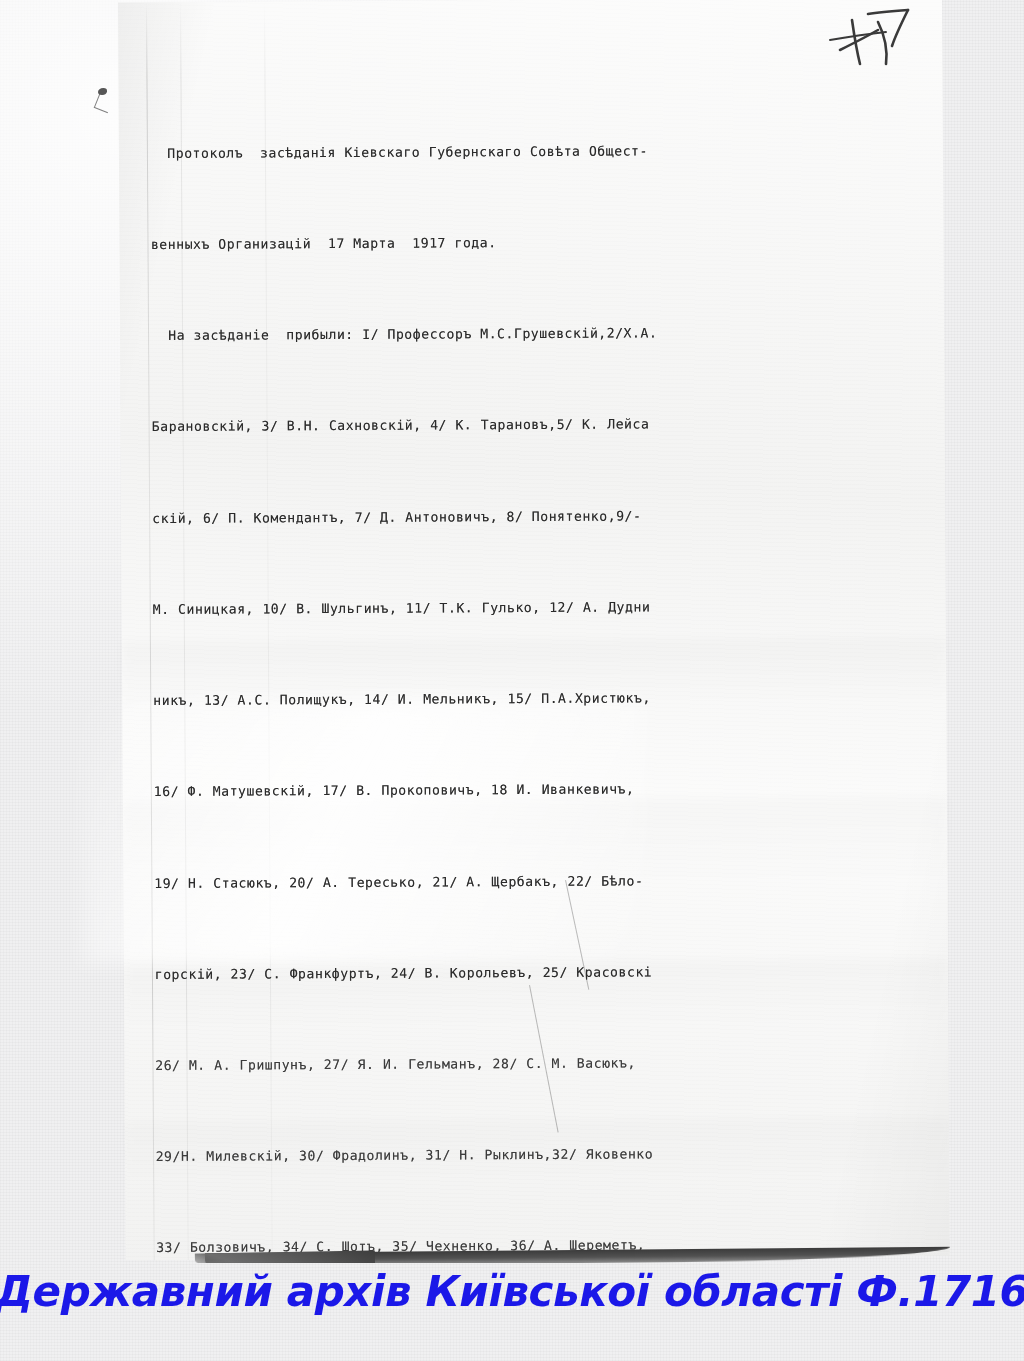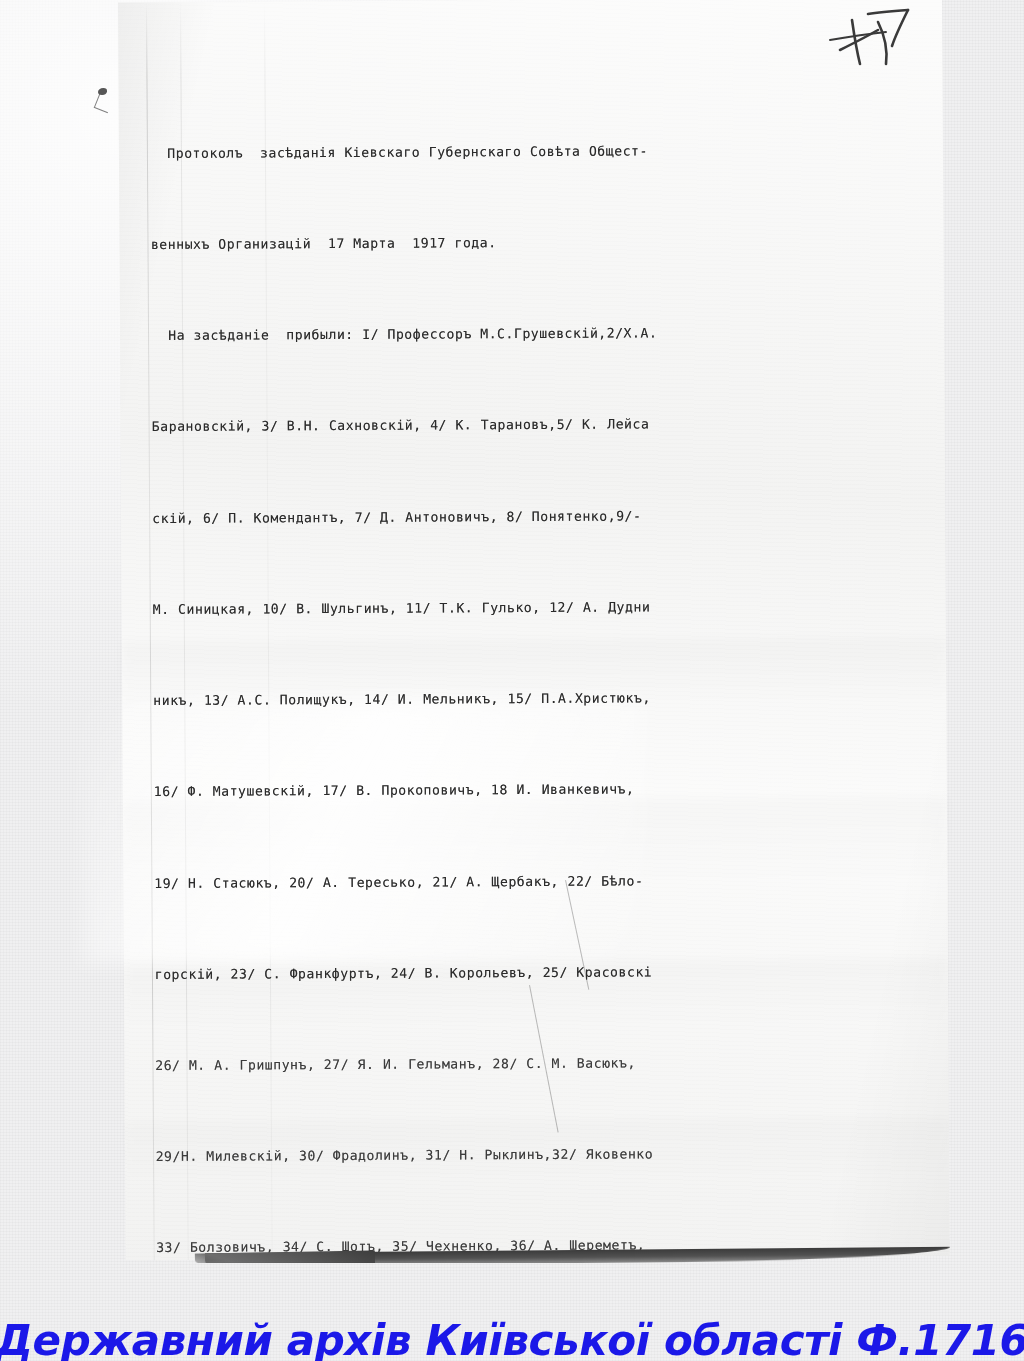--- a/index.html
+++ b/index.html
@@ -176,21 +176,21 @@
     position: absolute;
     left: 0;
     top: 1263px;
     width: 1024px;
     height: 98px;
     background-color: #f0f0f1;
     background-image:
       repeating-linear-gradient(0deg, rgba(0,0,0,0.022) 0px, rgba(0,0,0,0.022) 1px, rgba(255,255,255,0) 1px, rgba(255,255,255,0) 3px),
       repeating-linear-gradient(90deg, rgba(0,0,0,0.02) 0px, rgba(0,0,0,0.02) 1px, rgba(255,255,255,0) 1px, rgba(255,255,255,0) 3px);
     display: flex;
-    align-items: flex-end;
+    align-items: flex-start;
     justify-content: center;
     border-radius: 19px;
   }
   #watermark-text {
     font-family: "DejaVu Sans", sans-serif;
     font-weight: bold;
     font-style: italic;
     font-size: 42px;
     letter-spacing: -0.4px;
     color: #1b18e8;

